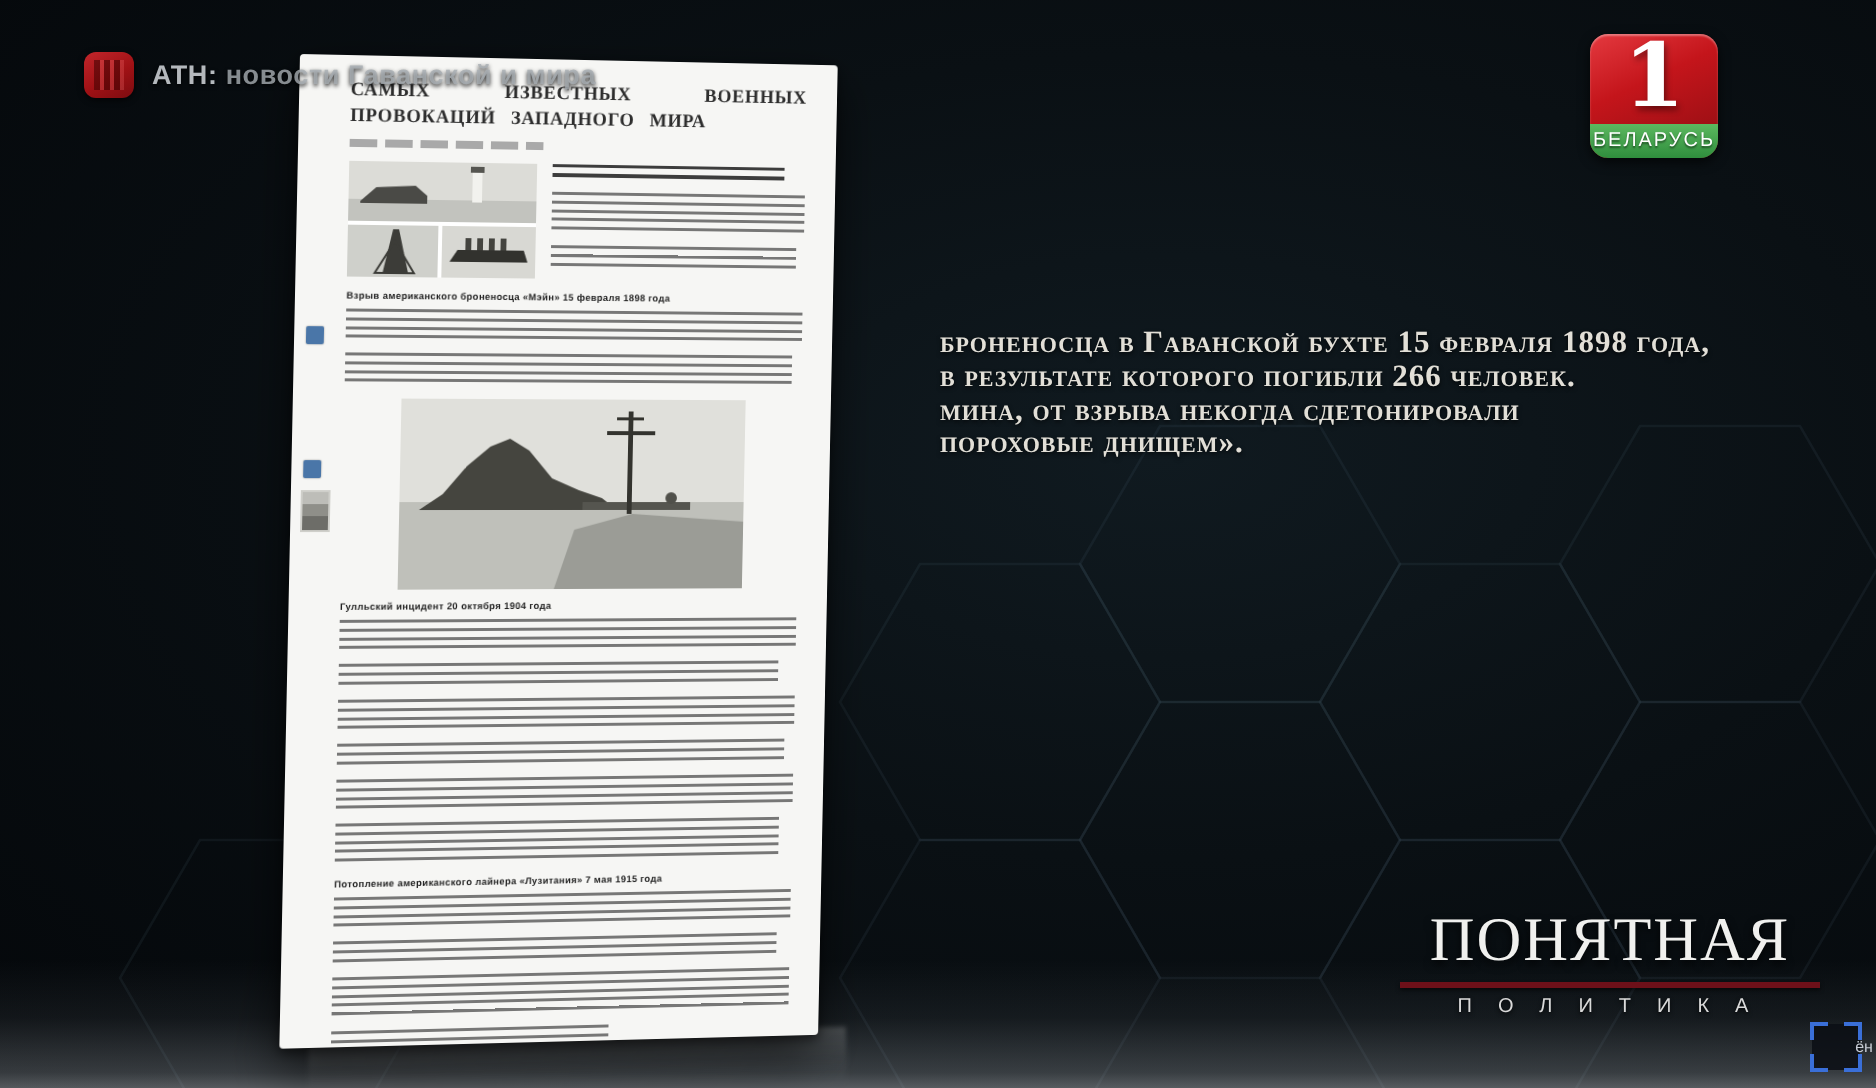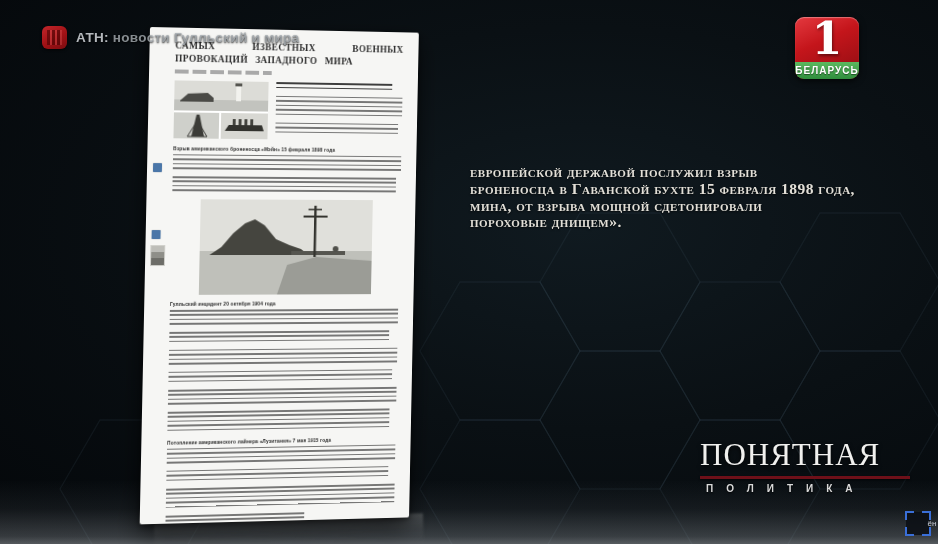--- a/index.html
+++ b/index.html
@@ -28,21 +28,21 @@
   .atn-text .rest{color:rgba(168,174,179,.80);}
   
   .b1{left:795px;top:17px;width:64px;height:62px;border-radius:9px;z-index:30;overflow:hidden;
       background:linear-gradient(155deg,#e4393f 0%, #c4151b 40%, #8e0d12 100%);
       box-shadow:0 2px 6px rgba(0,0,0,.7), inset 0 1px 1px rgba(255,255,255,.35);}
   .b1-one{position:absolute;left:0;top:-4px;width:100%;text-align:center;
       font-family:"DejaVu Serif","Liberation Serif",serif;font-weight:bold;font-size:44px;color:#fff;
       text-shadow:1px 2px 3px rgba(0,0,0,.45);}
   .b1-band{position:absolute;left:0;bottom:0;width:100%;height:17px;
       background:linear-gradient(#5cb85f,#2f8e3d);display:flex;align-items:center;justify-content:center;}
-  .b1-band span{font-size:10px;font-weight:bold;color:#fff;letter-spacing:1px;text-shadow:0 1px 1px rgba(0,0,0,.5);}
+  .b1-band span{font-size:10px;font-weight:normal;color:#fff;letter-spacing:1px;text-shadow:0 1px 1px rgba(0,0,0,.5);}
   
   .page{left:150px;top:27px;width:278px;height:497px;background:#f6f6f4;border-radius:2px;z-index:10;
         transform:perspective(1300px) rotateY(7deg) rotateZ(1.2deg);transform-origin:top left;
         box-shadow:0 10px 26px rgba(0,0,0,.65), 0 2px 6px rgba(0,0,0,.5);
         overflow:hidden;color:#333;}
   .page-inner{position:absolute;left:26px;top:12px;width:236px;}
   .art-title{font-family:"Liberation Serif",serif;font-weight:bold;font-size:9.5px;line-height:1.35;
         color:#2d2d2d;text-align:justify;letter-spacing:.4px;word-spacing:5px;}
   .art-meta{margin-top:4px;height:4px;width:42%;
         background:repeating-linear-gradient(to right, #a9a9a9 0 14px, transparent 14px 18px);}
@@ -59,25 +59,25 @@
   .share-btn{width:9px;height:9px;background:#4a76a8;border-radius:1px;margin:0 0 6px 2px;box-shadow:0 0 1px rgba(0,0,0,.4);}
   .share-gap{height:52px;}
   .rail-thumb{width:13px;height:19px;margin-left:1px;
       background:linear-gradient(#bdbdb8 0 6px, #8f8f89 6px 12px, #6d6d68 12px 19px);border:1px solid #cfcfca;}
   
   .quote{left:470px;top:164px;width:430px;z-index:20;
       font-family:"Liberation Serif",serif;font-weight:bold;font-variant-caps:small-caps;
       font-size:15.5px;line-height:16.8px;letter-spacing:.5px;color:#e2dfd7;
       text-shadow:0 1px 2px rgba(0,0,0,.7);}
   
-  .program{left:700px;top:437px;width:210px;z-index:20;text-align:left;}
+  .program{left:700px;top:452px;width:210px;z-index:20;text-align:center;}
   .program-title{font-family:"Liberation Serif",serif;font-size:31px;color:#f0f0ee;letter-spacing:1px;
       text-shadow:0 2px 4px rgba(0,0,0,.8);}
   .program-rule{height:2.5px;background:#6e1019;margin:3px 0 4px 0;box-shadow:0 1px 2px rgba(0,0,0,.6);}
-  .program-sub{font-size:10px;color:#d9d9d9;letter-spacing:13px;padding-left:6px;text-shadow:0 1px 2px rgba(0,0,0,.8);font-weight:bold;}
+  .program-sub{font-size:10px;color:#d9d9d9;letter-spacing:13px;padding-left:6px;text-shadow:0 1px 2px rgba(0,0,0,.8);}
   
   .badge{left:906px;top:512px;width:24px;height:23px;z-index:20;background:rgba(10,14,20,.85);
       display:flex;align-items:center;justify-content:center;}
   .badge span{font-size:8px;color:#c7ccd4;margin-left:28px;}
   .badge i{position:absolute;width:7px;height:7px;border:2px solid #3a6fd8;}
   .badge .tl{left:-1px;top:-1px;border-right:none;border-bottom:none;}
   .badge .tr{right:-1px;top:-1px;border-left:none;border-bottom:none;}
   .badge .bl{left:-1px;bottom:-1px;border-right:none;border-top:none;}
   .badge .br{right:-1px;bottom:-1px;border-left:none;border-top:none;}
 </style>
@@ -166,35 +166,35 @@
     <div class="fp" style="height:13px;width:97%;"></div>
     <div class="fp" style="height:22px;"></div>
     <div class="fp" style="height:9px;width:60%;"></div>
   </div>
 </div>
 
 <div class="abs atn">
   <div class="atn-icon"></div>
   <div class="atn-text">
     <span>АТН:</span>
-    <span class="rest">новости Гулльский и мира</span>
+    <span class="rest">новости Гаванской и мира</span>
   </div>
 </div>
 
 <div class="abs b1">
   <div class="b1-one">1</div>
   <div class="b1-band">
     <span>БЕЛАРУСЬ</span>
   </div>
 </div>
 
 <div class="abs quote">
-    <div class="quote-line">европейской державой послужил взрыв</div>
     <div class="quote-line">броненосца в Гаванской бухте 15 февраля 1898 года,</div>
-    <div class="quote-line">мина, от взрыва мощной сдетонировали</div>
+    <div class="quote-line">в результате которого погибли 266 человек.</div>
+    <div class="quote-line">мина, от взрыва некогда сдетонировали</div>
     <div class="quote-line">пороховые днищем».</div>
   </div>
 
 <div class="abs program">
   <div class="program-title">ПОНЯТНАЯ</div>
   <div class="program-rule"></div>
   <div class="program-sub">ПОЛИТИКА</div>
 </div>
 
 <div class="abs badge">

